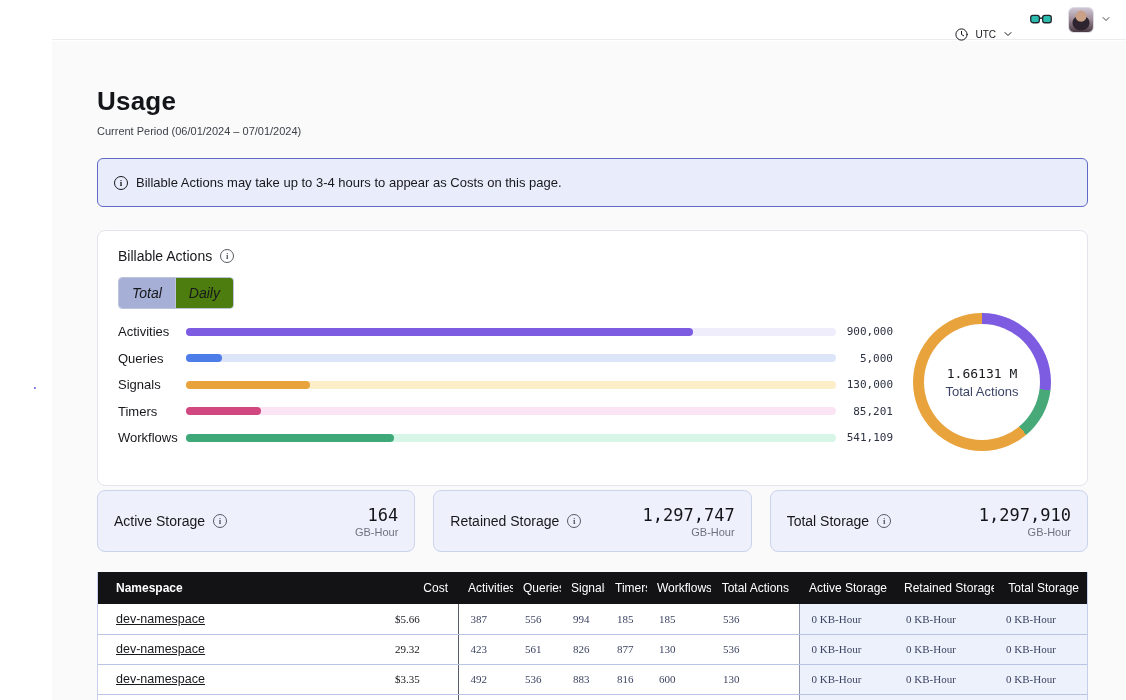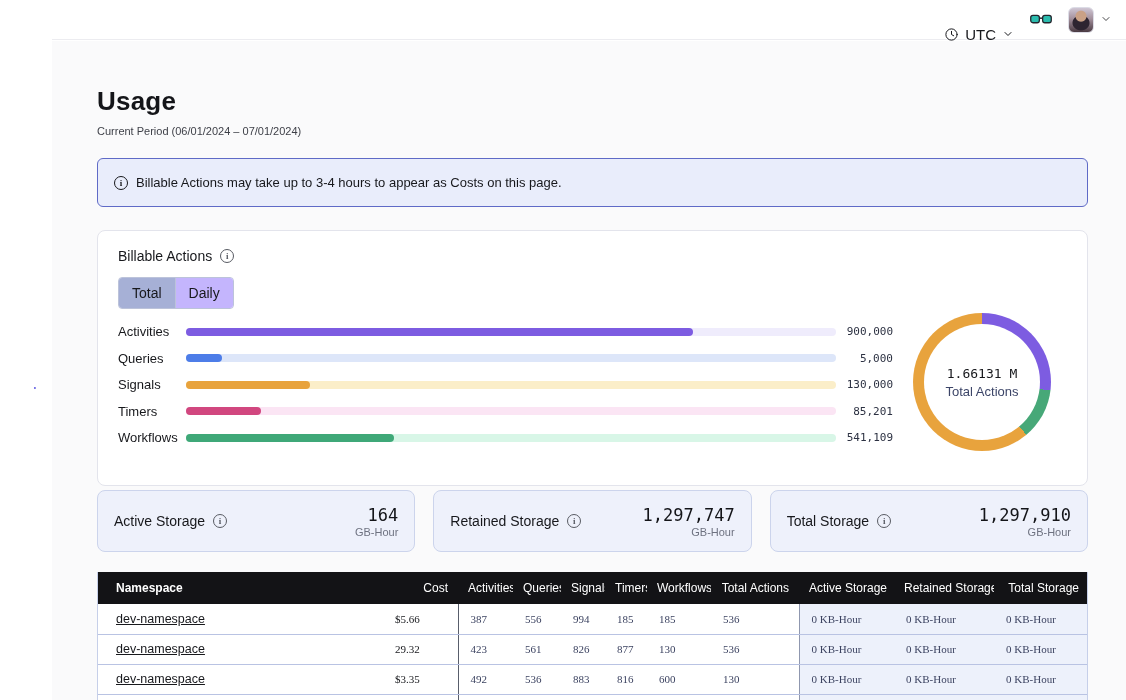--- a/index.html
+++ b/index.html
@@ -17,21 +17,21 @@
   .sb-divider { width:40px; height:1px; background:rgba(255,255,255,.35); margin:8px 0; flex:none; }
   .sb-spacer { flex:1; }
   .sb-active { width:30px; height:30px; background:rgba(255,255,255,.18); border-radius:8px; margin-bottom:8px; }
   .dollar-circ { width:17px; height:17px; border:1.4px solid #fff; border-radius:50%;
     display:flex; align-items:center; justify-content:center; font-size:10px; font-weight:bold; color:#fff; }
 
   
   .topbar { position:absolute; left:52px; top:0; width:1074px; height:40px; background:#fff;
     border-bottom:1px solid #ececf0; display:flex; align-items:center; justify-content:flex-end;
     padding-right:14px; gap:16px; z-index:4; }
-  .tz { display:flex; align-items:center; gap:6px; font-size:15px; color:#17181c; cursor:pointer;margin-top:29px; }
+  .tz { display:flex; align-items:center; gap:6px; font-size:10px; color:#17181c; cursor:pointer;margin-top:29px; }
   .tz svg, .chev svg { stroke:#17181c; fill:none; stroke-width:1.6; stroke-linecap:round; stroke-linejoin:round; }
   .avatar-wrap { display:flex; align-items:center; gap:6px; cursor:pointer; }
   .avatar { width:26px; height:26px; border-radius:6px; border:1px solid #dcdce6;
     background:
       radial-gradient(circle at 50% 34%, #caa186 0 5px, transparent 6px),
       radial-gradient(ellipse 9px 8px at 50% 62%, #2d2430 0 8px, transparent 9px),
       linear-gradient(180deg,#cfc6d4 0%, #a3909c 45%, #4a3a42 100%); }
 
   
   .content { position:absolute; left:52px; top:41px; width:1074px; height:659px; background:#fafafb; }
@@ -48,22 +48,22 @@
 
   .info-i { display:inline-flex; align-items:center; justify-content:center; width:14px; height:14px;
     border:1.2px solid currentColor; border-radius:50%; font-size:9px; font-weight:600;
     font-family:"Liberation Serif", serif; flex:none; }
   .info-gray { color:#585b63; }
 
   
   .card { position:absolute; left:45px; right:38px; top:189px; height:256px; background:#fff;
     border:1px solid #e3e4ec; border-radius:8px; padding:17px 20px; }
   .card-title-row { display:flex; align-items:center; gap:8px; font-size:14px; color:#17181c; }
-  .tabs { display:inline-flex; margin-top:13px; border:1px solid #bcc3da; border-radius:4px; overflow:hidden; }
-  .tab { padding:7px 13px; font-size:14px; color:#17181c; background:#c4b5fd; cursor:pointer; }
+  .tabs { display:inline-flex; margin-top:13px; border:1px solid #bcc3da; border-radius:4px; overflow:hidden;font-style:italic; }
+  .tab { padding:7px 13px; font-size:14px; color:#17181c; background:#4d7c0f; cursor:pointer; }
   .tab.active { background:#a6b0d6; }
   .tab + .tab { border-left:1px solid #bcc3da; }
 
   .bars { position:absolute; left:20px; top:96px; width:775px; display:flex; flex-direction:column; gap:17.5px; }
   .bar-row { display:flex; align-items:center; height:9px; }
   .bar-label { width:68px; font-size:13px; color:#17181c; flex:none; }
   .bar-track { width:650px; height:8px; border-radius:4px; position:relative; flex:none; }
   .bar-fill { position:absolute; left:0; top:0; height:8px; border-radius:4px; }
   .bar-value { flex:1; text-align:right; font-family:"DejaVu Sans Mono", monospace; font-size:11px; color:#2c3142; }
 

